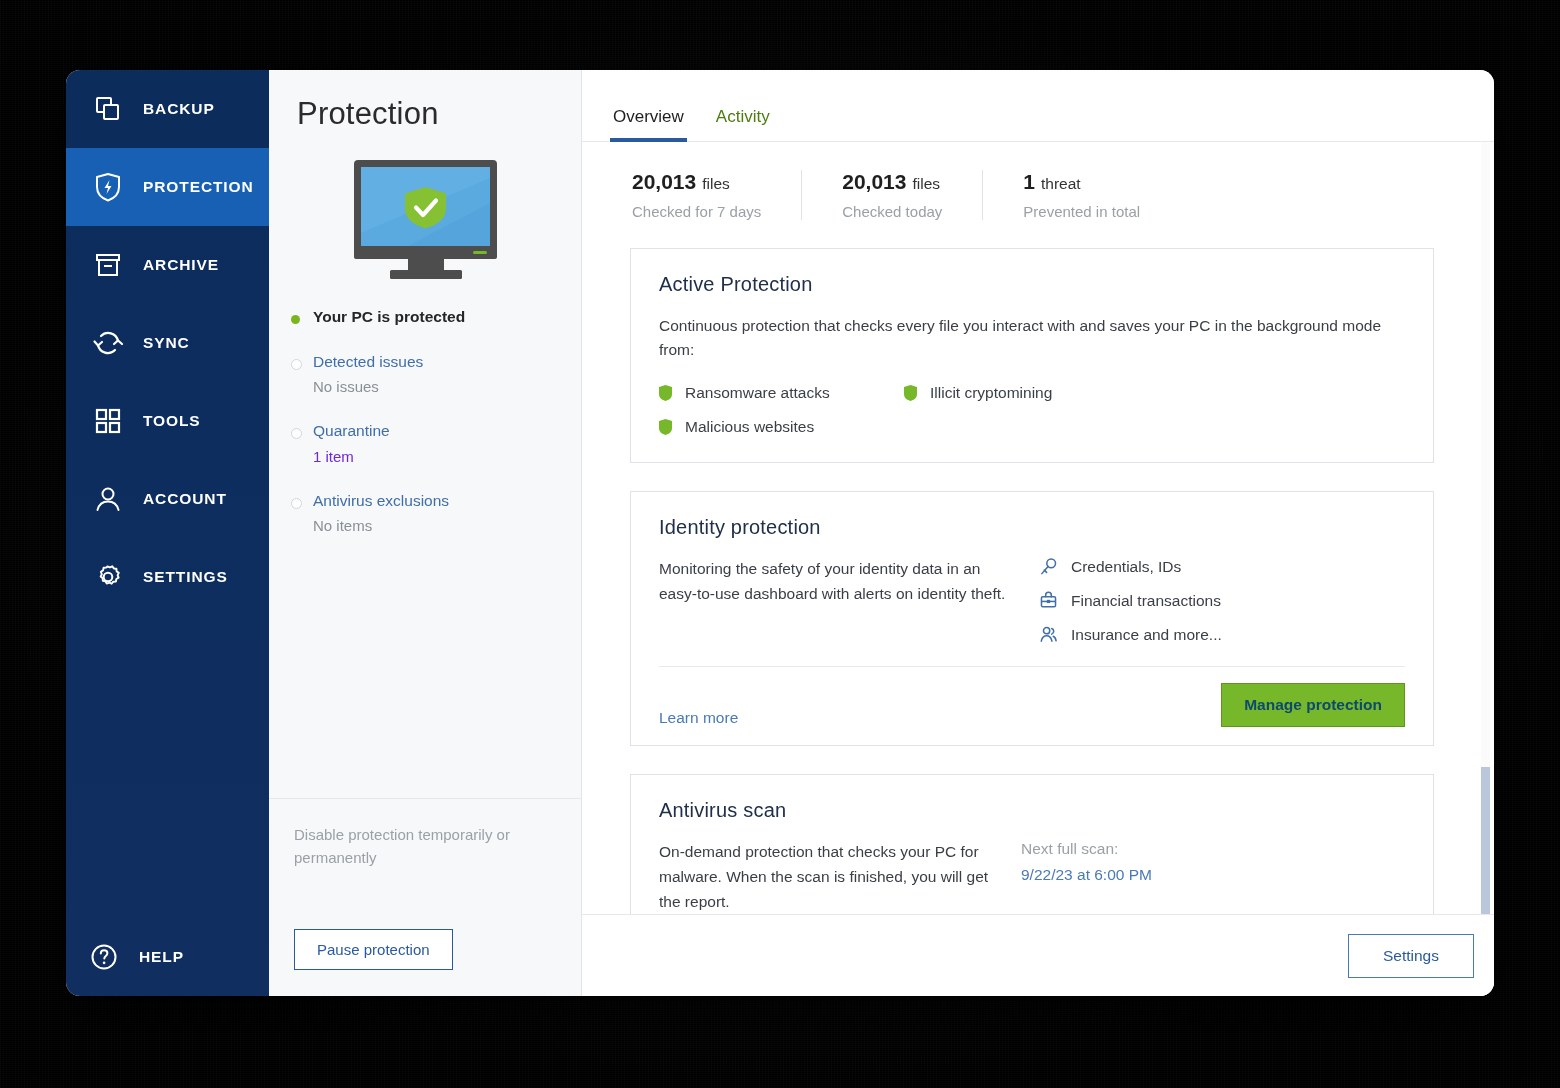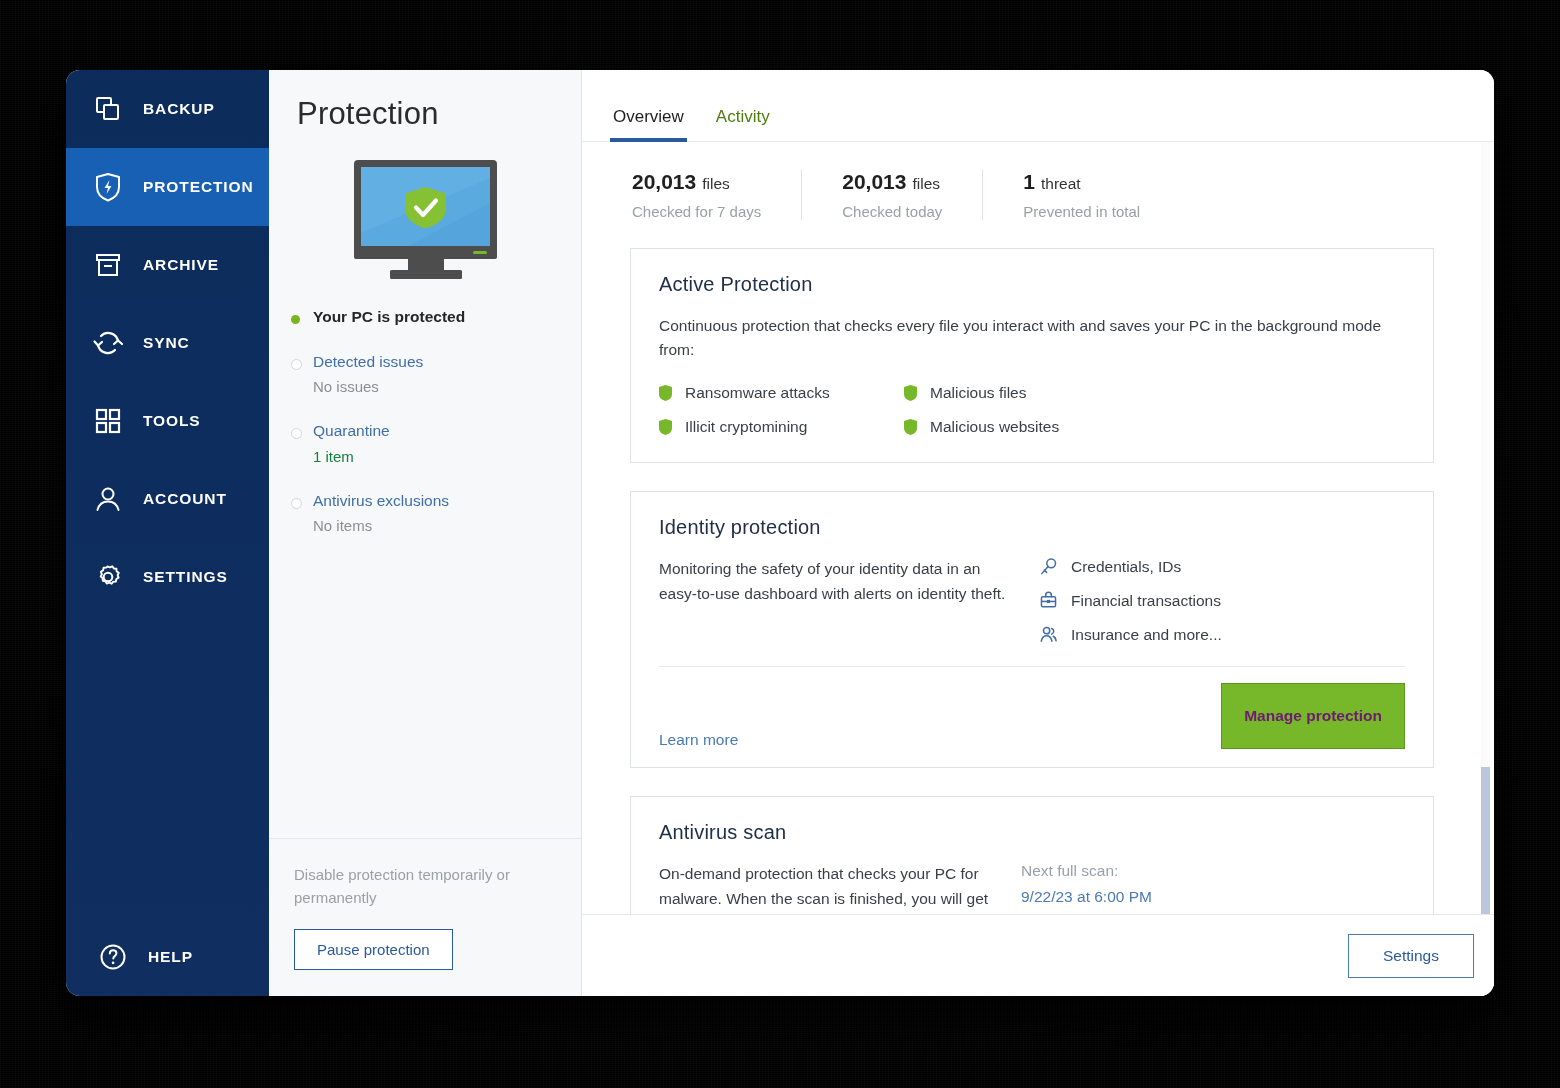--- a/index.html
+++ b/index.html
@@ -82,21 +82,21 @@
     font-weight: bold;
     letter-spacing: .9px;
     color: #ffffff;
     white-space: nowrap;
   }
   #help-item {
     margin-top: auto;
     height: 78px;
     display: flex;
     align-items: center;
-    padding-left: 30px;
+    padding-left: 21px;
     box-sizing: border-box;
     cursor: pointer;
   }
 
   
   #left-panel {
     width: 312px;
     min-width: 312px;
     background: #f7f8fa;
     border-right: 1px solid #e2e5ea;
@@ -145,20 +145,21 @@
   #pause-btn {
     display: inline-block;
     border: 1.5px solid #2a5a9e;
     background: #ffffff;
     color: #2a5a9e;
     font-size: 15px;
     padding: 11px 22px;
     cursor: pointer;
     font-family: inherit;
     margin-bottom: 26px;
+    margin-top: 40px;
   }
 
   
   #main {
     flex: 1;
     display: flex;
     flex-direction: column;
     background: #ffffff;
     position: relative;
     min-width: 0;
@@ -249,24 +250,24 @@
     border-top: 1px solid #e6e9ed;
     padding: 16px 0 18px 0;
     display: flex;
     align-items: flex-end;
     justify-content: space-between;
   }
   #learn-more { font-size: 15.5px; color: #4a7ab5; cursor: pointer; }
   #manage-btn {
     background: #76b82a;
     border: 1px solid #5e9420;
-    color: #701a75;
+    color: #0c4a6e;
     font-size: 15.5px;
     font-weight: bold;
-    padding: 23px 22px;
+    padding: 12px 22px;
     cursor: pointer;
     font-family: inherit;
   }
   #antivirus-cols { display: flex; }
   #antivirus-desc { width: 340px; font-size: 15.5px; color: #3a3f46; line-height: 1.6; }
   #antivirus-next { margin-left: 22px; }
   #next-label { font-size: 15.5px; color: #9aa0a6; }
   #next-date  { font-size: 15.5px; color: #4a7ab5; margin-top: 8px; cursor: pointer; }
 
   
@@ -434,21 +435,21 @@
         <span>
           <span class="status-link">Detected issues</span>
           <div class="status-sub">No issues</div>
         </span>
       </div>
 
       <div class="status-row">
         <span class="dot grey"></span>
         <span>
           <span class="status-link">Quarantine</span>
-          <div class="status-sub" style="color:#15803d;">1 item</div>
+          <div class="status-sub" style="color:#6d28d9;">1 item</div>
         </span>
       </div>
 
       <div class="status-row">
         <span class="dot grey"></span>
         <span>
           <span class="status-link">Antivirus exclusions</span>
           <div class="status-sub">No items</div>
         </span>
       </div>
@@ -497,28 +498,20 @@
         <div class="card-title">Active Protection</div>
         <div class="card-body">Continuous protection that checks every file you interact with and saves your PC in the background mode from:</div>
         <div id="feature-grid">
           <div class="feature">
             <span class="shield-bullet">
               <svg width="13" height="16" viewBox="0 0 13 16">
                   <path d="M6.5 0 L13 2 V9 C13 13 9.8 15 6.5 16 C3.2 15 0 13 0 9 V2 Z" fill="#76b82a"></path>
                 </svg>
             </span>
             <span>Ransomware attacks</span>
-          </div>
-          <div class="feature">
-            <span class="shield-bullet">
-              <svg width="13" height="16" viewBox="0 0 13 16">
-                  <path d="M6.5 0 L13 2 V9 C13 13 9.8 15 6.5 16 C3.2 15 0 13 0 9 V2 Z" fill="#76b82a"></path>
-                </svg>
-            </span>
-            <span>Malicious files</span>
           </div>
           <div class="feature">
             <span class="shield-bullet">
               <svg width="13" height="16" viewBox="0 0 13 16">
                   <path d="M6.5 0 L13 2 V9 C13 13 9.8 15 6.5 16 C3.2 15 0 13 0 9 V2 Z" fill="#76b82a"></path>
                 </svg>
             </span>
             <span>Illicit cryptomining</span>
           </div>
           <div class="feature">

